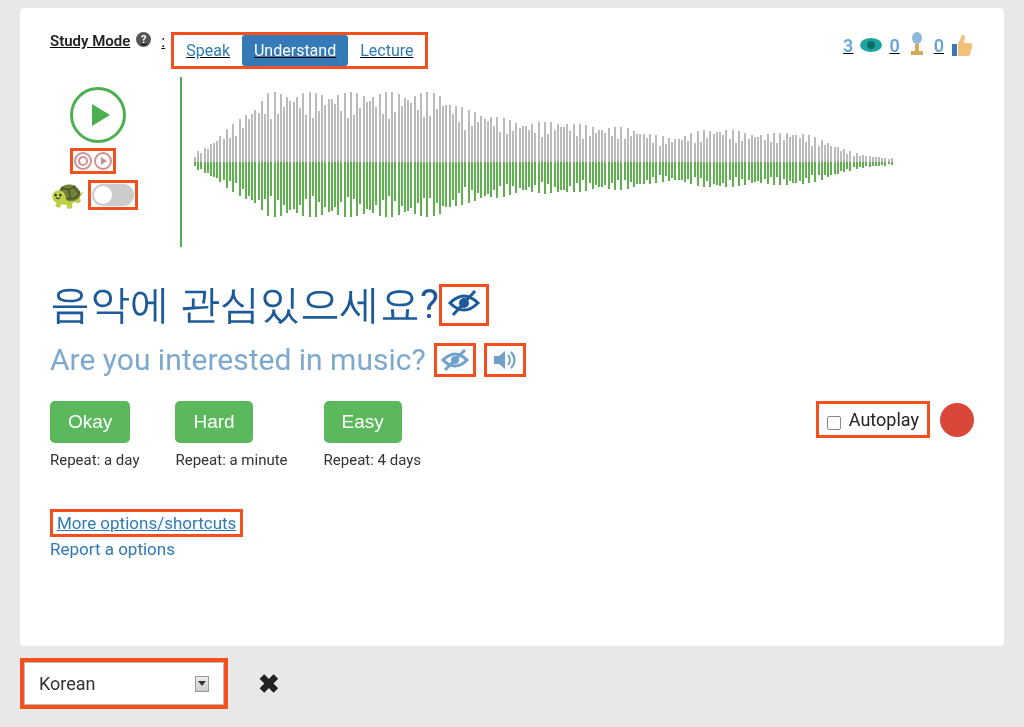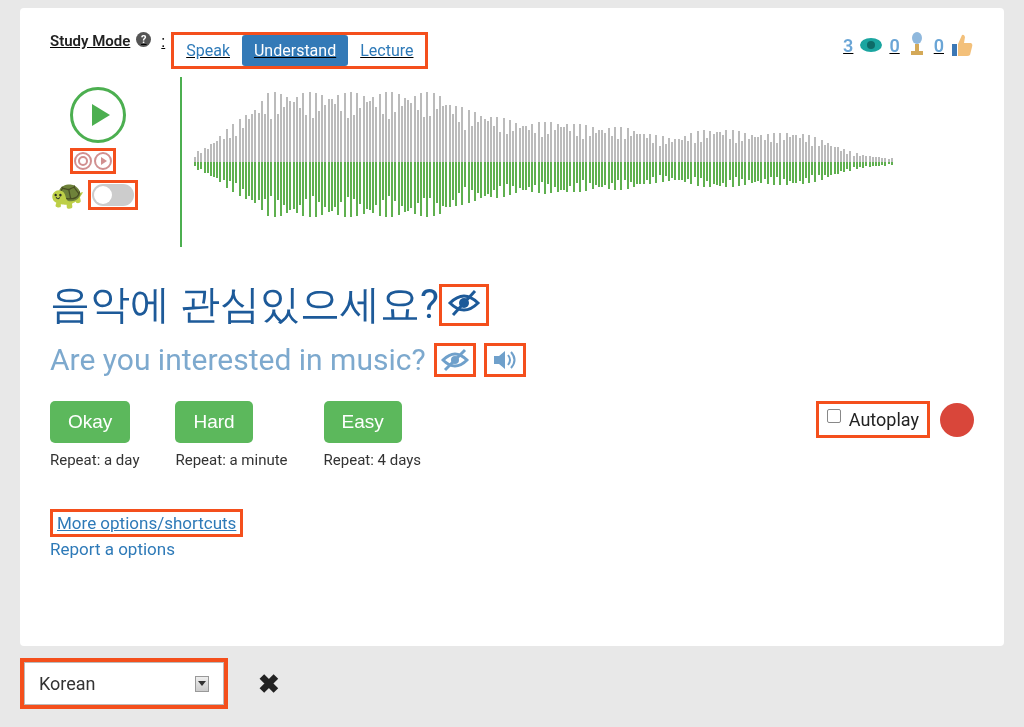--- a/index.html
+++ b/index.html
@@ -58,21 +58,21 @@
   .en-line { display:flex; align-items:center; gap:8px; margin-top:10px;}
   .en-text { font-size:30px; color:#7da9ce;}
   .sm-box { border:3px solid #f44f1c; padding:2px 4px; display:inline-flex;}
   .sm-icon { width:28px; height:24px;}
   
   .diff-row { display:flex; gap:36px; margin-top:24px; align-items:flex-start;}
   .diff-col { display:flex; flex-direction:column; align-items:flex-start; gap:8px;}
   .diff-btn { background:#5cb85c; color:#fff; padding:10px 18px; border-radius:5px; font-size:19px; cursor:pointer; border:none;}
   .repeat-text { font-size:15px; color:#333;}
   .autoplay-wrap { margin-left:auto; display:flex; align-items:center; gap:10px;}
-  .autoplay-box { border:3px solid #f44f1c; padding:5px 8px; display:flex; align-items:flex-start; gap:8px;}
+  .autoplay-box { border:3px solid #f44f1c; padding:5px 8px; display:flex; align-items:flex-end; gap:8px;}
   .checkbox { width:14px; height:14px; border:1px solid #888; border-radius:2px;}
   .autoplay-label { font-size:18px; color:#222;}
   .red-circle { width:34px; height:34px; background:#d9463a; border-radius:50%;}
   
   .links { margin-top:40px;}
   .link1-wrap { border:3px solid #f44f1c; display:inline-block; padding:1px 4px;}
   .link1 { color:#2e7ab8; font-size:17px; text-decoration:underline; cursor:pointer;}
   .link2 { color:#2e7ab8; font-size:17px; cursor:pointer; margin-top:2px;}
   
   .bottom-row { display:flex; gap:20px; padding:12px 20px 0 20px; align-items:center;}

